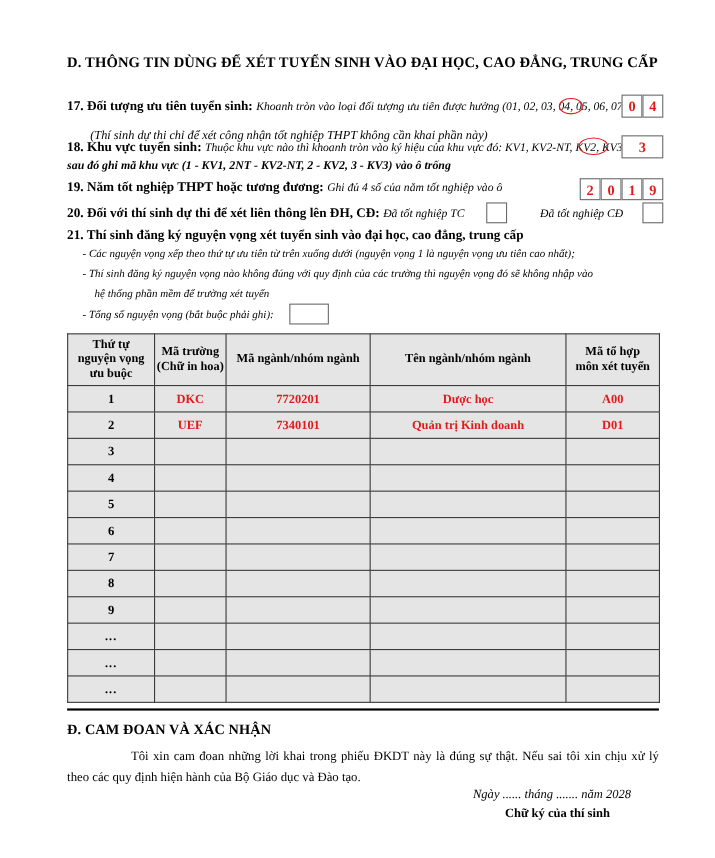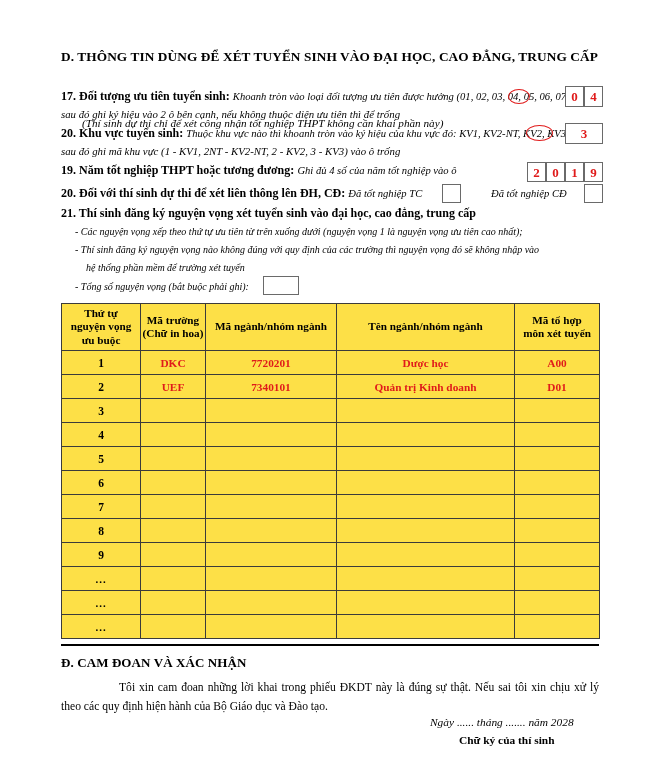--- a/index.html
+++ b/index.html
@@ -88,21 +88,21 @@
     box-sizing: border-box;
     background: transparent;
     pointer-events: none;
   }
 
   
   .wish-table {
     position: absolute;
     border-collapse: collapse;
     table-layout: fixed;
-    background: #fde047;
+    background: #e5e5e5;
   }
   .wish-table td, .wish-table th {
     border: 1px solid #3b3b3b;
     padding: 0;
     text-align: center;
     vertical-align: middle;
     font-size: 11px;
   }
   .wish-table th {
     font-weight: bold;
@@ -144,30 +144,29 @@
 
   <div class="sec-title" style="left:57px; top:49px;">D. THÔNG TIN DÙNG ĐỂ XÉT TUYỂN SINH VÀO ĐẠI HỌC, CAO ĐẲNG, TRUNG CẤP</div>
 
   <div class="note" style="left:78px; top:70px;margin-top:47px;">(Thí sinh dự thi chỉ để xét công nhận tốt nghiệp THPT không cần khai phần này)</div>
 
   <div class="item-line" style="left:57px; top:89px;">
     <span class="lbl">17. Đối tượng ưu tiên tuyển sinh:</span>
     <span class="desc">Khoanh tròn vào loại đối tượng ưu tiên được hưởng (01, 02, 03, 04, 05, 06, 07)</span>
   </div>
   <div class="circle-ann" style="left:504px; top:89px; width:22px; height:15px;"></div>
-  <div class="sub-line" style="left:57px; top:108px;">sau đó ghi ký hiệu vào 2 ô bên cạnh, nếu không thuộc diện ưu tiên thì để trống</div>
   <div class="box" style="left:561px; top:86px; width:19px; height:21px; line-height:20px;">0</div>
   <div class="box" style="left:580px; top:86px; width:19px; height:21px; line-height:20px;">4</div>
 
   <div class="item-line" style="left:57px; top:126px;">
-    <span class="lbl">20. Khu vực tuyển sinh:</span>
+    <span class="lbl">18. Khu vực tuyển sinh:</span>
     <span class="desc">Thuộc khu vực nào thì khoanh tròn vào ký hiệu của khu vực đó: KV1, KV2-NT, KV2, KV3</span>
   </div>
   <div class="circle-ann" style="left:522px; top:125px; width:27px; height:16px;"></div>
-  <div class="sub-line" style="left:57px; top:145px;">sau đó ghi mã khu vực (1 - KV1, 2NT - KV2-NT, 2 - KV2, 3 - KV3) vào ô trống</div>
+  <div class="sub-line" style="left:57px; top:145px;font-weight:bold;">sau đó ghi mã khu vực (1 - KV1, 2NT - KV2-NT, 2 - KV2, 3 - KV3) vào ô trống</div>
   <div class="box" style="left:561px; top:123px; width:38px; height:21px; line-height:20px;">3</div>
 
   <div class="item-line" style="left:57px; top:163px;">
     <span class="lbl">19. Năm tốt nghiệp THPT hoặc tương đương:</span>
     <span class="desc">Ghi đủ 4 số của năm tốt nghiệp vào ô</span>
   </div>
   <div class="box" style="left:523px; top:162px; width:19px; height:20px; line-height:19px;">2</div>
   <div class="box" style="left:542px; top:162px; width:19px; height:20px; line-height:19px;">0</div>
   <div class="box" style="left:561px; top:162px; width:19px; height:20px; line-height:19px;">1</div>
   <div class="box" style="left:580px; top:162px; width:19px; height:20px; line-height:19px;">9</div>

